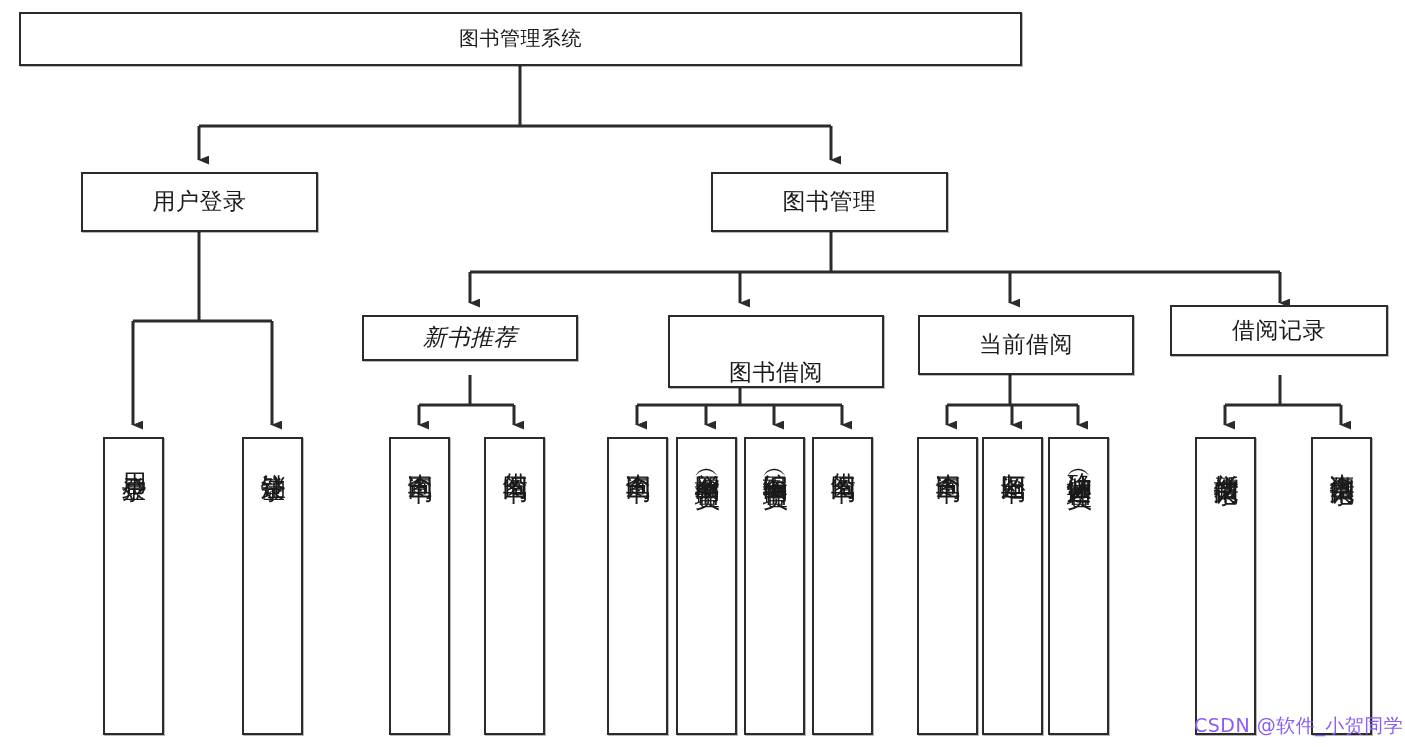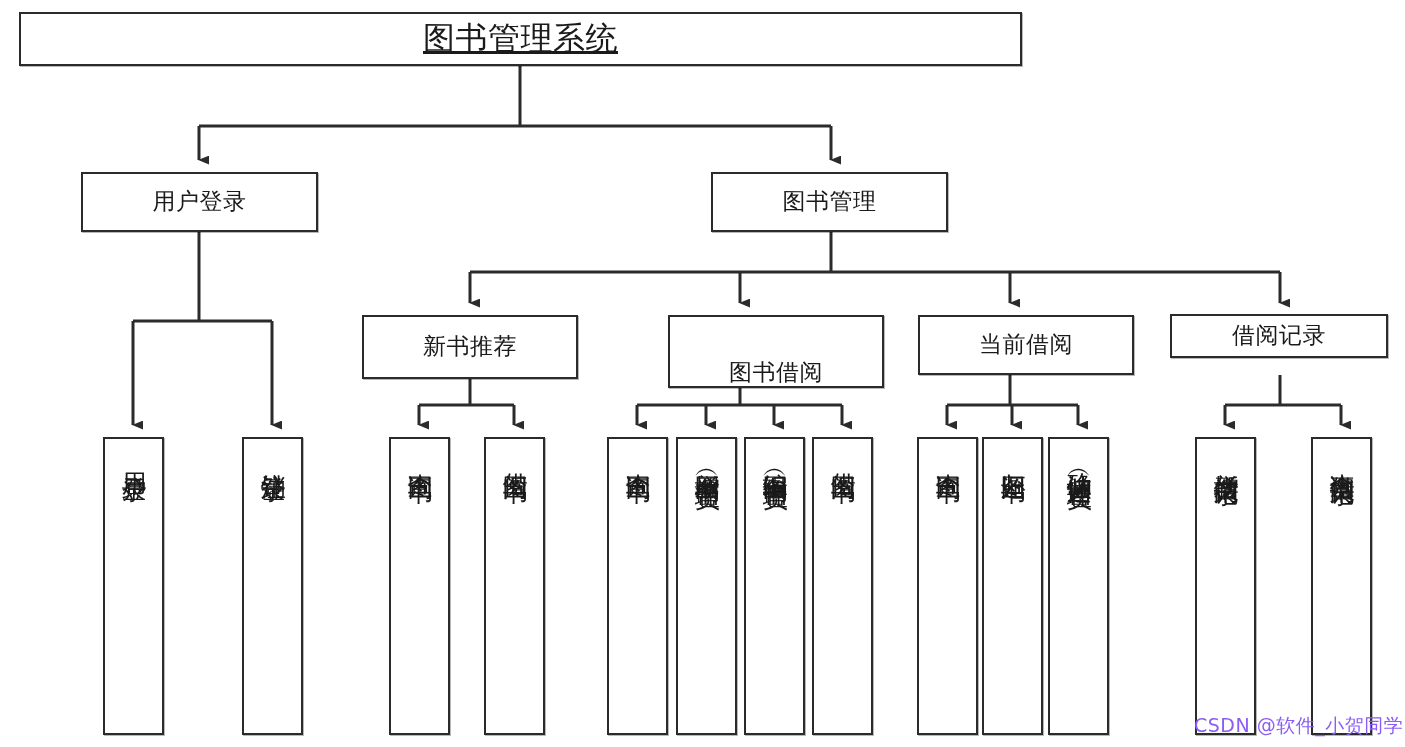--- a/index.html
+++ b/index.html
@@ -42,22 +42,21 @@
     line-height: 1.18;
     letter-spacing: 0.5px;
     color: #1a1a1a;
   }
   
   .node.horiz .node-label {
     font-size: 23px;
     writing-mode: horizontal-tb;
   }
   .node.horiz.root .node-label {
-    font-size: 32px;
-    text-decoration: underline;
+    font-size: 20px;
   }
   
   .node.vert {
     padding-top: 14px;
     align-items: flex-start;
     justify-content: center;
   }
   .node.vert .node-label {
     writing-mode: vertical-rl;
     text-orientation: upright;
@@ -135,30 +134,30 @@
     <span class="node-label">图书管理系统</span>
   </div>
 
   <div class="node horiz" style="left:81px; top:172px; width:237px; height:60px;">
     <span class="node-label">用户登录</span>
   </div>
   <div class="node horiz" style="left:711px; top:172px; width:237px; height:60px;">
     <span class="node-label">图书管理</span>
   </div>
 
-  <div class="node horiz" style="left:362px; top:315px; width:216px; height:64px;">
+  <div class="node horiz" style="left:362px; top:315px; width:216px; height:46px;font-style:italic;">
     <span class="node-label">新书推荐</span>
   </div>
   <div class="node horiz" style="left:668px; top:315px; width:216px; height:73px;align-items:flex-end;">
     <span class="node-label">图书借阅</span>
   </div>
   <div class="node horiz" style="left:918px; top:315px; width:216px; height:60px;">
     <span class="node-label">当前借阅</span>
   </div>
-  <div class="node horiz" style="left:1170px; top:314px; width:218px; height:44px;">
+  <div class="node horiz" style="left:1170px; top:305px; width:218px; height:51px;">
     <span class="node-label">借阅记录</span>
   </div>
 
   <div class="node vert" style="left:103px; top:437px; width:61px; height:298px;">
     <span class="node-label">用户登录</span>
   </div>
   <div class="node vert" style="left:242px; top:437px; width:61px; height:298px;">
     <span class="node-label">注销登录</span>
   </div>
 

